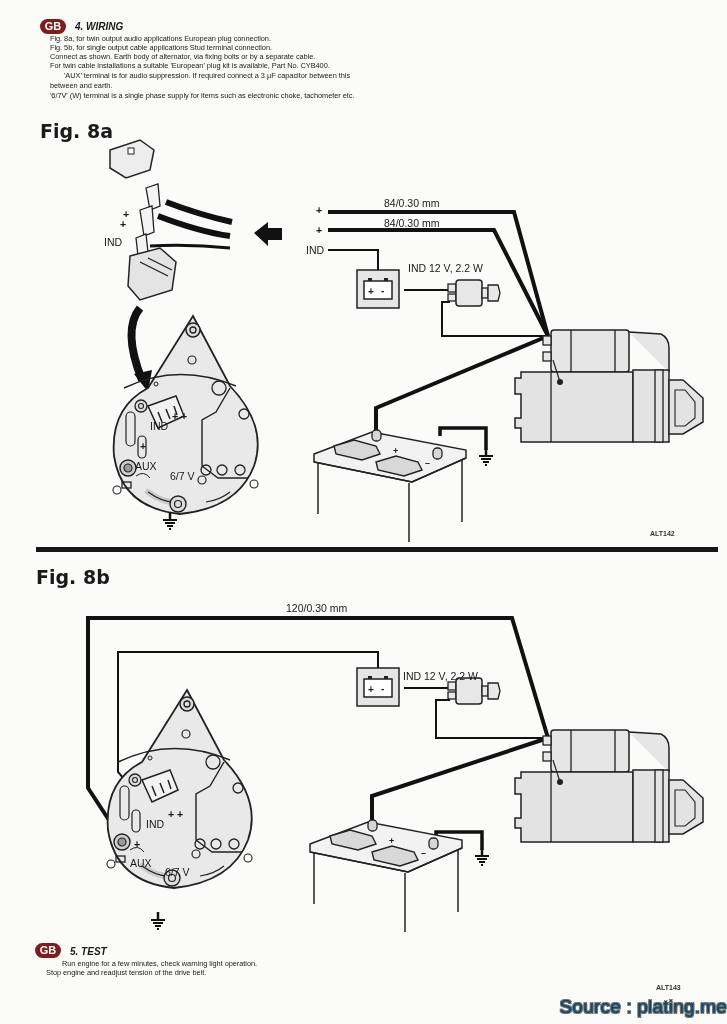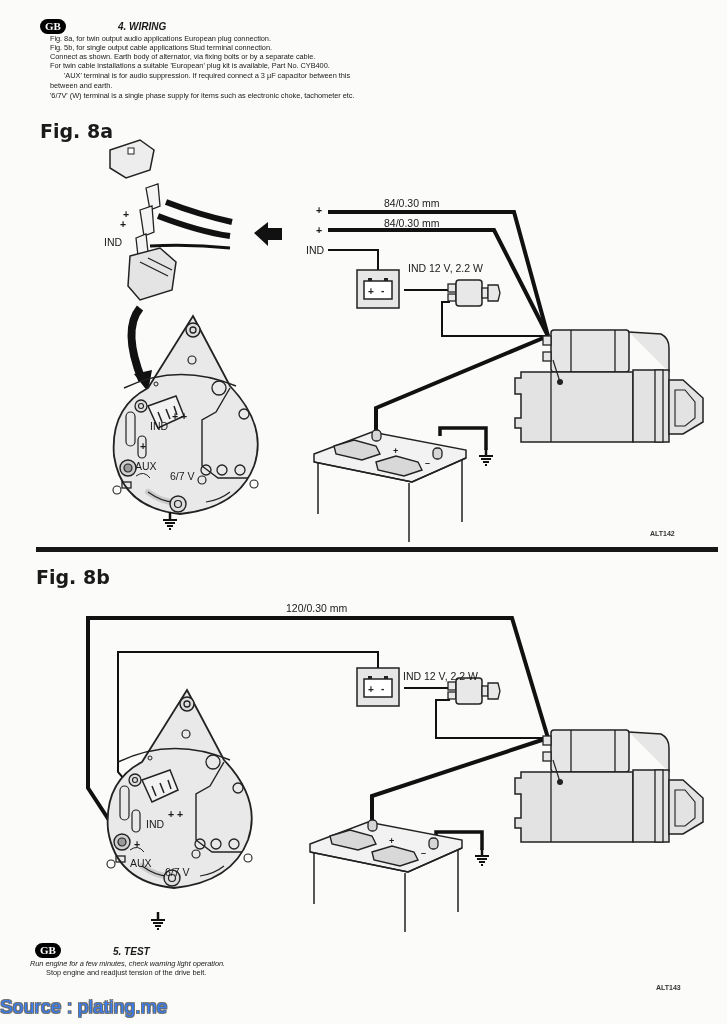--- a/index.html
+++ b/index.html
@@ -1,29 +1,29 @@
 <!DOCTYPE html>
 <html><head>
 <meta charset="utf-8">
 <style>
   html, body { margin: 0; padding: 0; background: #fbfbfa; }
   body { width: 727px; height: 1024px; position: relative; overflow: hidden;
          font-family: "Liberation Sans", sans-serif; color: #1a1a1a; }
-  .gb-badge { position: absolute; width: 26px; height: 15px; background: #000000; color: #fff;
+  .gb-badge { position: absolute; width: 26px; height: 15px; background: #7f1d1d; color: #fff;
               border-radius: 8px; font-weight: bold; font-size: 11px; line-height: 15px;
-              text-align: center; font-family: Liberation Serif, serif; }
-  .sec-title { position: absolute; font-style: italic; font-weight: bold; font-size: 10px; margin-left: 43px; }
+              text-align: center; font-family: Liberation Sans, sans-serif; }
+  .sec-title { position: absolute; font-style: italic; font-weight: bold; font-size: 10px; }
   .body-text { position: absolute; font-size: 7.4px; line-height: 8.4px; white-space: nowrap;
                font-family: "Liberation Sans", sans-serif; letter-spacing: -0.05px; }
   .fig-title { position: absolute; font-weight: bold; font-size: 19px; font-family: "DejaVu Sans", sans-serif; text-align: right; }
   .label { position: absolute; font-size: 10.5px; white-space: nowrap; font-family: "Liberation Sans", sans-serif; }
   .small-ref { position: absolute; font-size: 7px; font-weight: bold; color: #333; }
   .divider { position: absolute; left: 36px; top: 547px; width: 682px; height: 5px; background: #161616; }
-  .source { position: absolute; left: 0; width: 727px; top: 996px; text-align: left; font-size: 19px;
-            color: #3b82f6; text-shadow: 0 0 1px #444, 1px 1px 0 #777, -1px -1px 0 #777, 1px -1px 0 #777, -1px 1px 0 #777;
+  .source { position: absolute; left: 0; width: 727px; top: 996px; text-align: right; font-size: 19px;
+            color: #0c4a6e; text-shadow: 0 0 1px #444, 1px 1px 0 #777, -1px -1px 0 #777, 1px -1px 0 #777, -1px 1px 0 #777;
             letter-spacing: 0.2px; }
   svg { position: absolute; left: 0; top: 0; }
 </style>
 </head>
 <body>
 
 <div class="gb-badge" style="left:40px;top:19px;">GB</div>
 <div class="sec-title" style="left:75px;top:21px;">4.  WIRING</div>
 <div>
   <div class="body-text" style="left:50px;top:35px;">Fig. 8a, for twin output audio applications European plug connection.</div>
@@ -242,17 +242,17 @@
 <div class="label" style="left:146px;top:818px;">IND</div>
 <div class="label" style="left:168px;top:808px;font-weight:bold;">+ +</div>
 <div class="label" style="left:134px;top:838px;font-weight:bold;">+</div>
 <div class="label" style="left:130px;top:857px;">AUX</div>
 <div class="label" style="left:165px;top:866px;">6/7 V</div>
 <div class="label" style="left:389px;top:836px;font-size:9px;font-weight:bold;">+</div>
 <div class="label" style="left:421px;top:848px;font-size:9px;font-weight:bold;">–</div>
 
 <div class="gb-badge" style="left:35px;top:943px;">GB</div>
 <div class="sec-title" style="left:70px;top:946px;">5.  TEST</div>
-<div class="body-text" style="left:30px;top:960px;font-style:italic;">Run engine for a few minutes, check warning light operation.</div>
+<div class="body-text" style="left:62px;top:960px;">Run engine for a few minutes, check warning light operation.</div>
 <div class="body-text" style="left:46px;top:969px;">Stop engine and readjust tension of the drive belt.</div>
 <div class="small-ref" style="left:656px;top:984px;">ALT143</div>
 
 <div class="source">Source : plating.me</div>
 
 </body></html>

